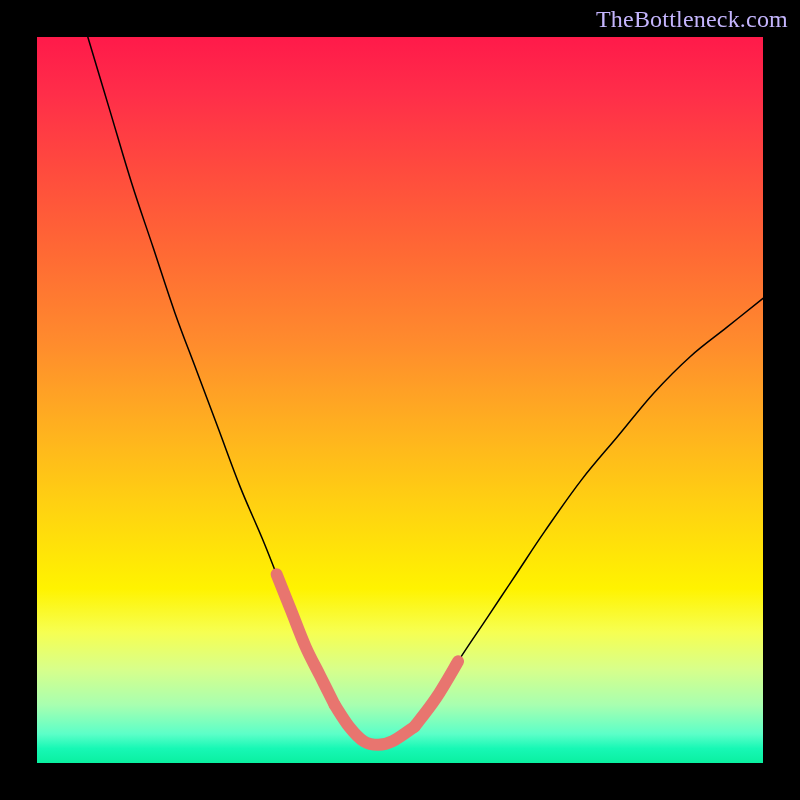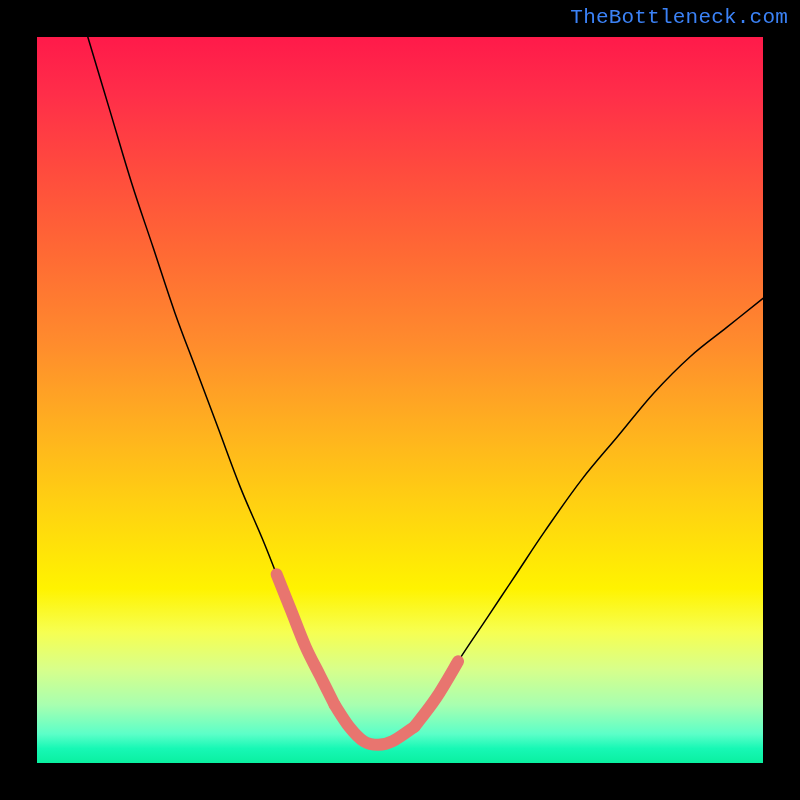--- a/index.html
+++ b/index.html
@@ -7,23 +7,23 @@
   .stage {
     position: relative;
     width: 800px;
     height: 800px;
     background: #000;
   }
   .watermark {
     position: absolute;
     top: 6px;
     right: 12px;
-    font-family: Liberation Mono, monospace;
-    font-size: 21px;
-    color: #3b82f6;
+    font-family: Liberation Serif, serif;
+    font-size: 24px;
+    color: #c4b5fd;
     letter-spacing: 0.2px;
     user-select: none;
   }
   .plot {
     position: absolute;
     left: 37px;
     top: 37px;
     width: 726px;
     height: 726px;
     background: linear-gradient(to bottom,

